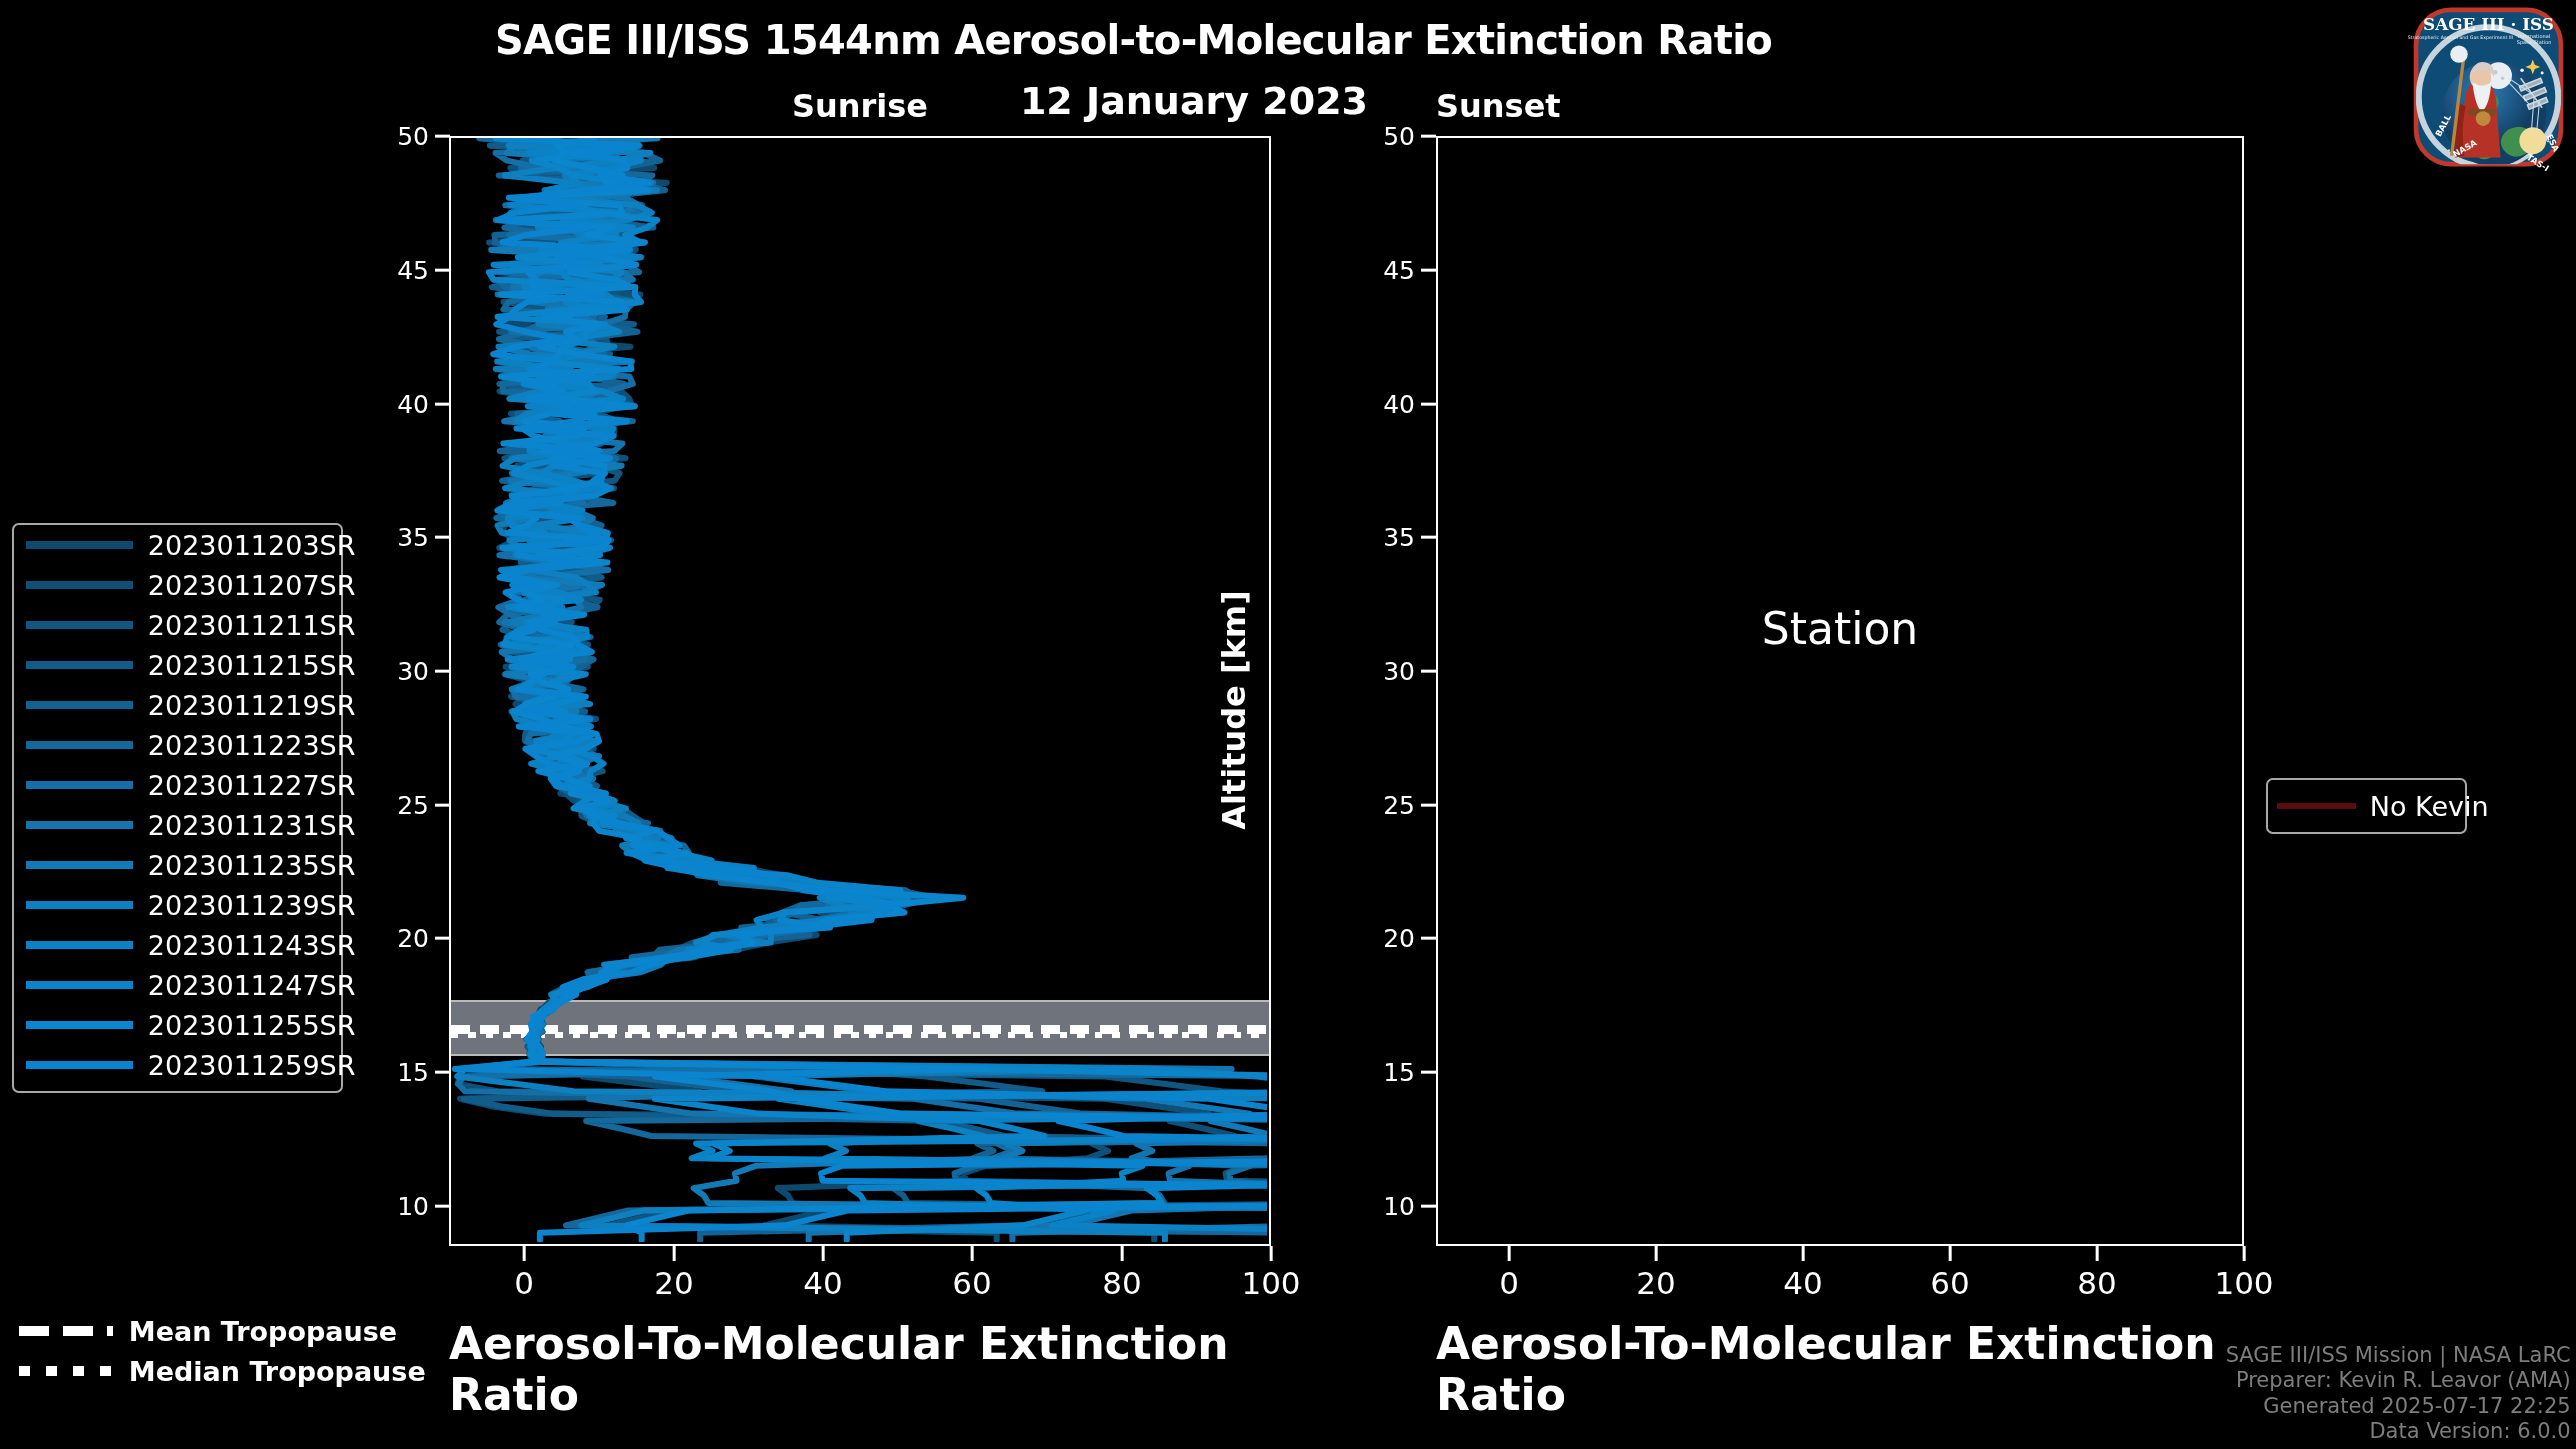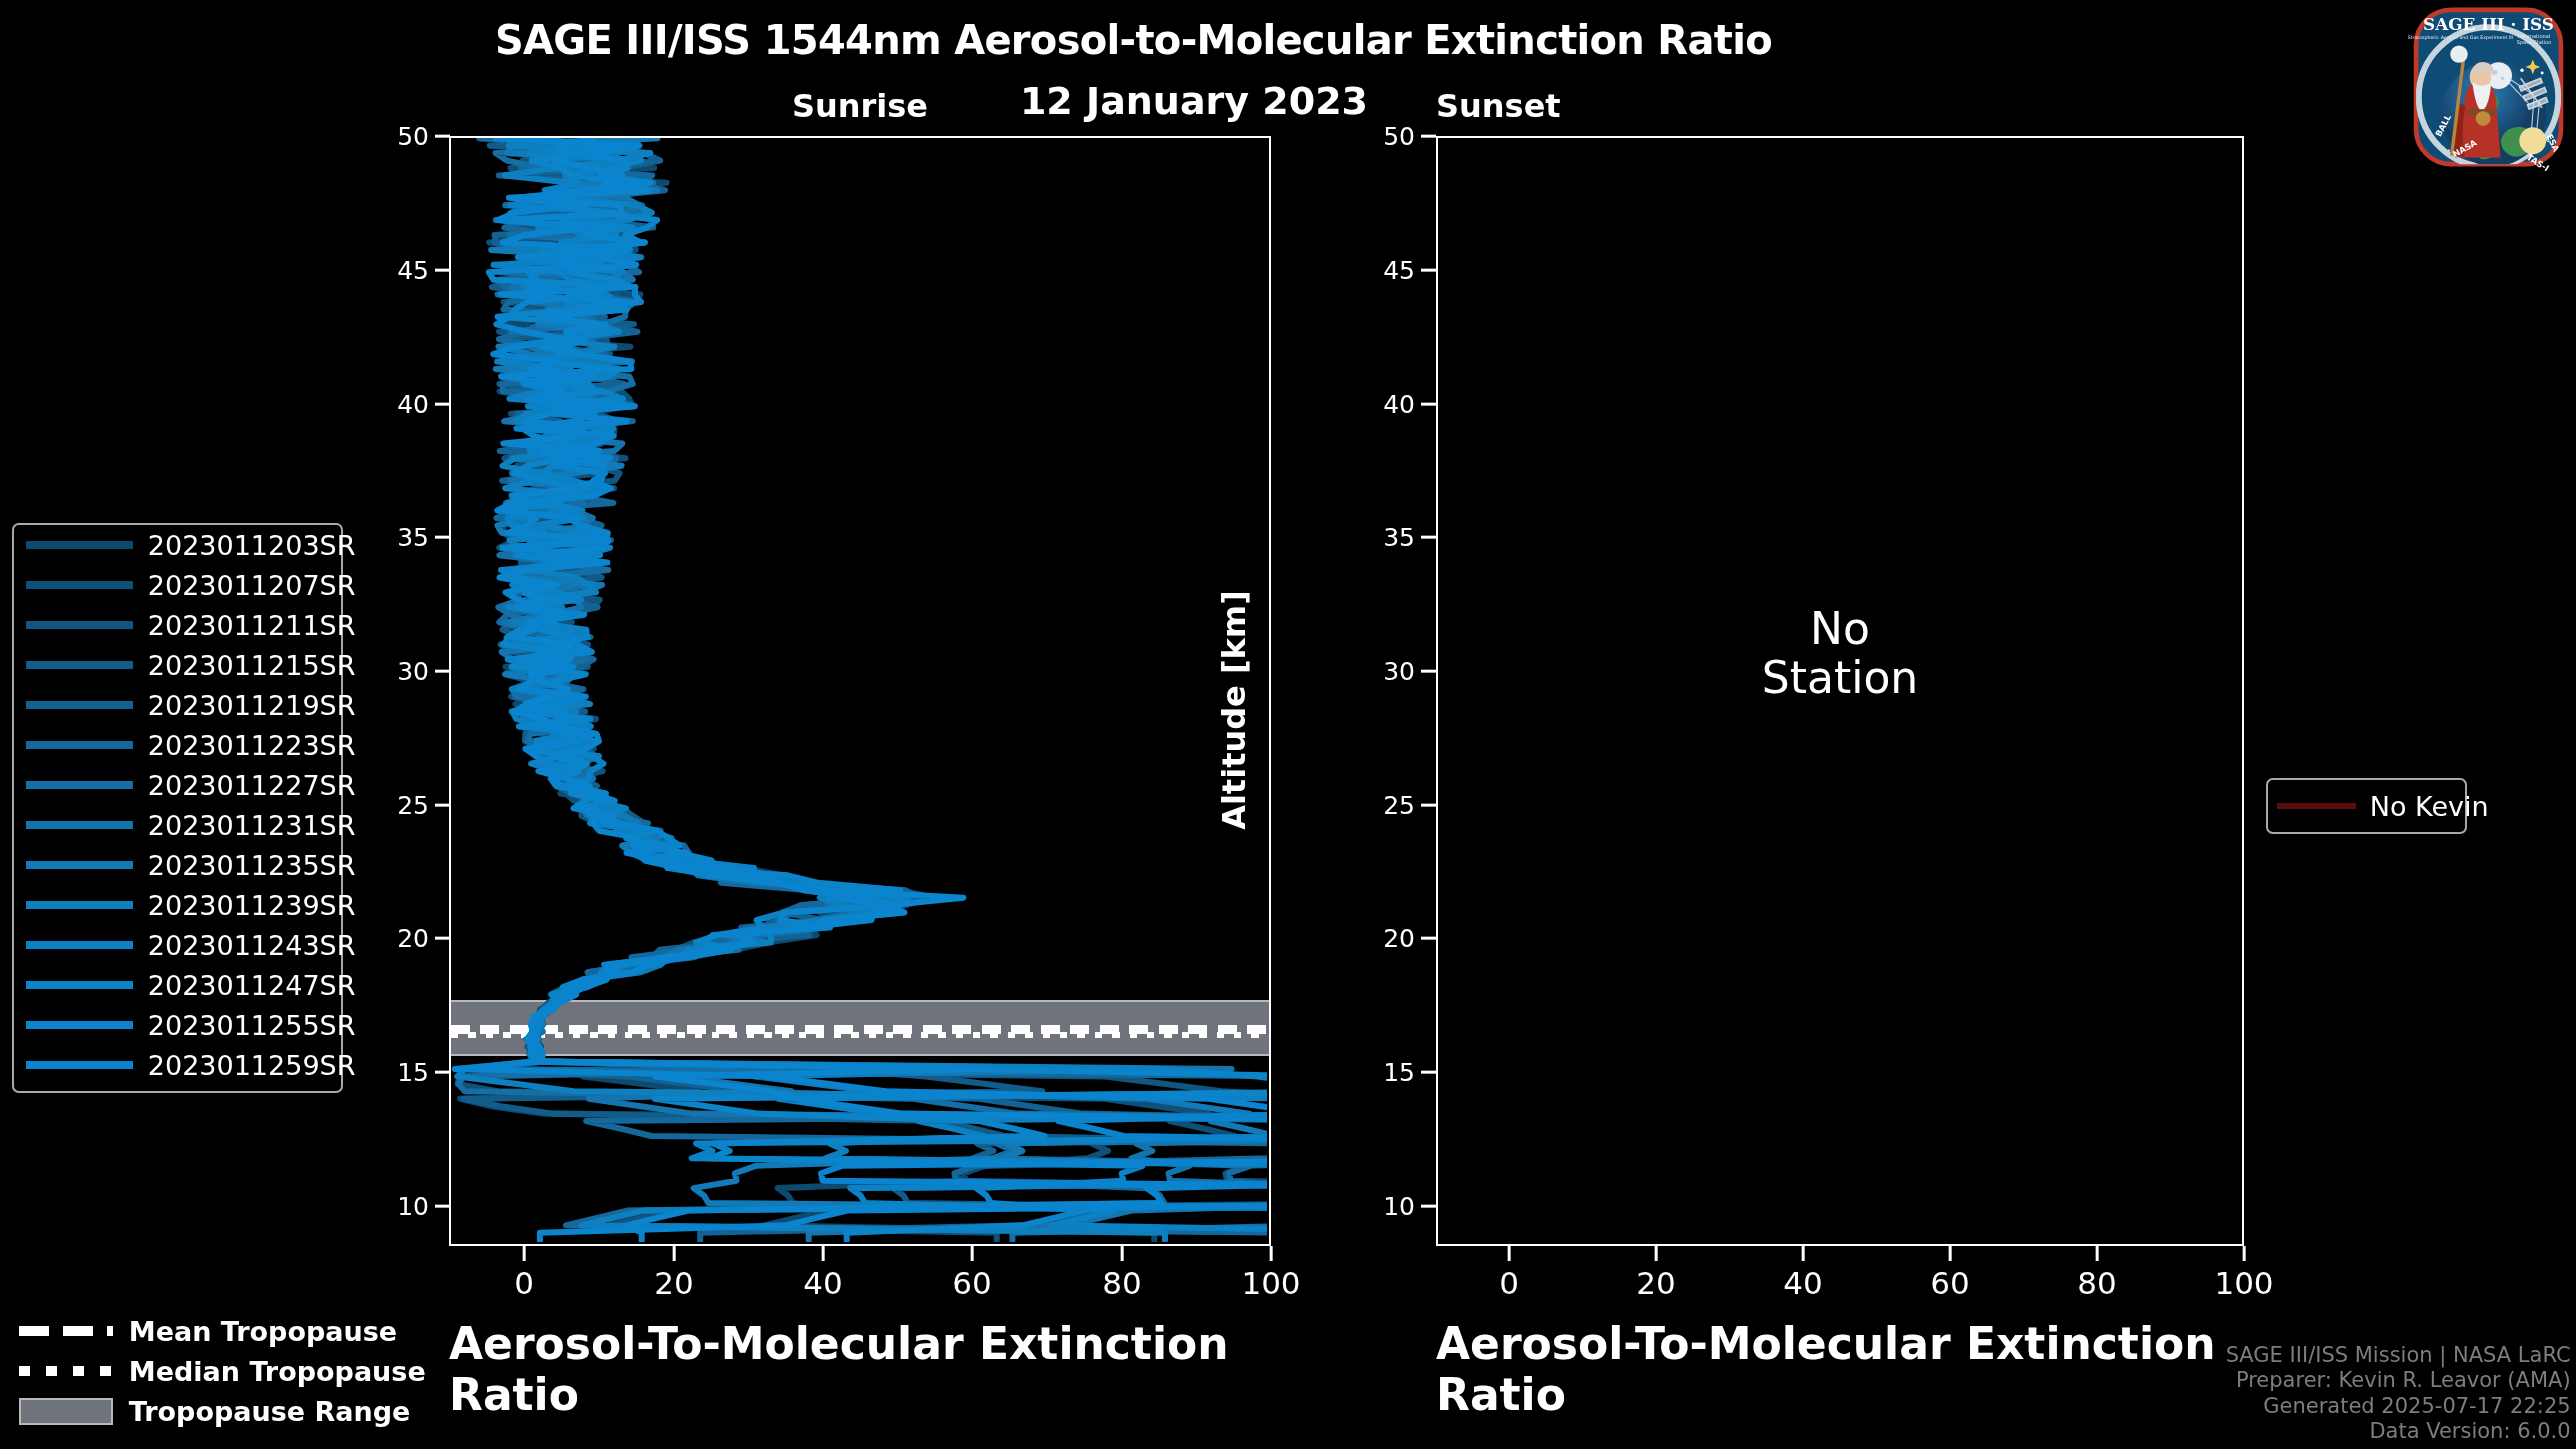--- a/index.html
+++ b/index.html
@@ -249,21 +249,20 @@
     <div class="xtick-mark" style="left: 1950px; top: 1246px;"></div>
     <div class="xtick-label" style="left: 2097px; top: 1265px;">80</div>
     <div class="xtick-mark" style="left: 2097px; top: 1246px;"></div>
     <div class="xtick-label" style="left: 2244px; top: 1265px;">100</div>
     <div class="xtick-mark" style="left: 2244px; top: 1246px;"></div>
   </div>
 <div class="axis-title-y" id="right-ytitle" style="left:1234px;top:691px;width:268px;text-align:center;margin-left:-134px;">Altitude [km]</div>
 <div class="axis-title-x" id="right-xtitle" style="left:1436px;top:1318px;width:808px;">Aerosol-To-Molecular Extinction Ratio</div>
 
 <div class="abs" id="no-sunsets">
-  <div>No</div>
   <div>Station</div>
 </div>
 
 <div class="legend-box" id="legend-profiles">
     <div class="legend-row">
       <span class="legend-swatch" style="background: rgb(13, 74, 110);"></span>
       <span class="legend-text">2023011203SR</span>
     </div>
     <div class="legend-row">
       <span class="legend-swatch" style="background: rgb(15, 80, 120);"></span>
@@ -332,26 +331,20 @@
         <span class="dash-mean" style="position:absolute;top:-5.4px;left:0;"></span>
       </span>
     <span class="legend-text">Mean Tropopause</span>
   </div>
   <div class="legend-row">
     <span class="legend-swatch">
         <span class="dash-median" style="position:absolute;top:-4.7px;left:0;"></span>
       </span>
     <span class="legend-text">Median Tropopause</span>
   </div>
-  <div class="legend-row">
-    <span class="legend-swatch">
-        <span class="swatch-range" style="position:absolute;top:-13.4px;left:0;"></span>
-      </span>
-    <span class="legend-text">Tropopause Range</span>
-  </div>
 </div>
 
 <div class="abs" id="credits">
   <div>SAGE III/ISS Mission | NASA LaRC</div>
   <div>Preparer: Kevin R. Leavor (AMA)</div>
   <div>Generated 2025-07-17 22:25</div>
   <div>Data Version: 6.0.0</div>
 </div>
 
 

